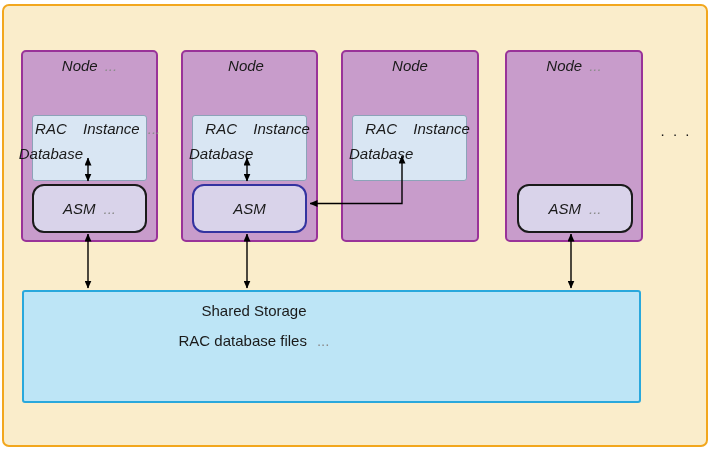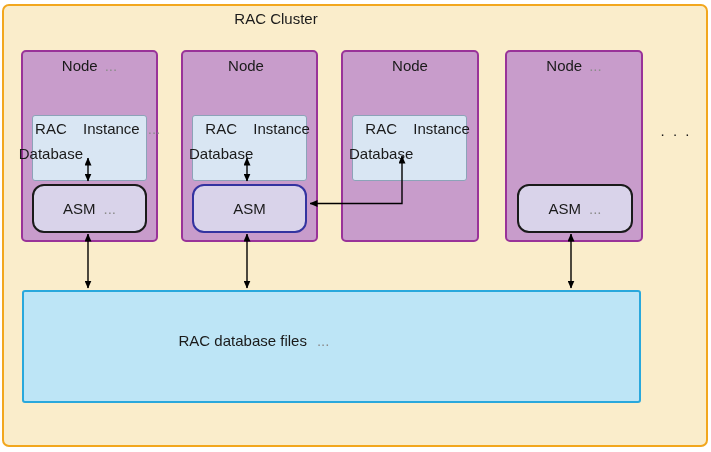--- a/index.html
+++ b/index.html
@@ -24,20 +24,21 @@
     left: 166px; top: 10px; width: 220px;
     text-align: center;
     color: var(--text, #1a1a1a);
   }
   .node {
     position: absolute;
     top: 50px; height: 192px; width: 137px;
     background: var(--node_fill, #c89ccb);
     border: 2px solid var(--node_border, #993399);
     border-radius: 5px;
+    font-style: italic;
   }
   .node-title {
     position: absolute;
     left: 0; top: 5px; width: 100%;
     display: flex; justify-content: center; align-items: baseline; gap: 7px;
   }
   .instance-box {
     position: absolute;
     left: 9px; top: 28px; width: 115px; height: 66px;
     background: var(--instance_fill, #d9e6f3);
@@ -83,21 +84,20 @@
     width: 711px; height: 452px;
     pointer-events: none;
   }
 </style>
 </head>
 <body>
 
 <div class="stage">
 
   <div class="cluster-box"></div>
-  <div class="cluster-title">RAC Cluster</div>
 
   <div class="node" style="left:21px;">
     <div class="node-title">
       <span>Node</span>
       <span class="ellipsis">...</span>
     </div>
     <div class="instance-box">
       <div>RAC Database</div>
       <div class="instance-line2">
         <span>Instance</span>
@@ -145,20 +145,21 @@
     </div>
     <div class="asm-box" style="left:10px;width:116px;">
       <span>ASM</span>
       <span class="ellipsis">...</span>
     </div>
   </div>
 
   <div class="more-nodes">. . .</div>
 
   <div class="storage-box">
+    <div class="storage-title">Shared Storage</div>
     <div class="storage-files">
       <span>RAC database files</span>
       <span class="ellipsis">...</span>
     </div>
   </div>
 
   <svg class="arrows-overlay" width="711" height="452" viewBox="0 0 711 452">
     <defs>
       <marker id="ah-end" markerWidth="8" markerHeight="7" refX="7.5" refY="3.5" orient="auto" markerUnits="userSpaceOnUse">
         <path d="M0,0 L8,3.5 L0,7 z" fill="#000000"></path>

